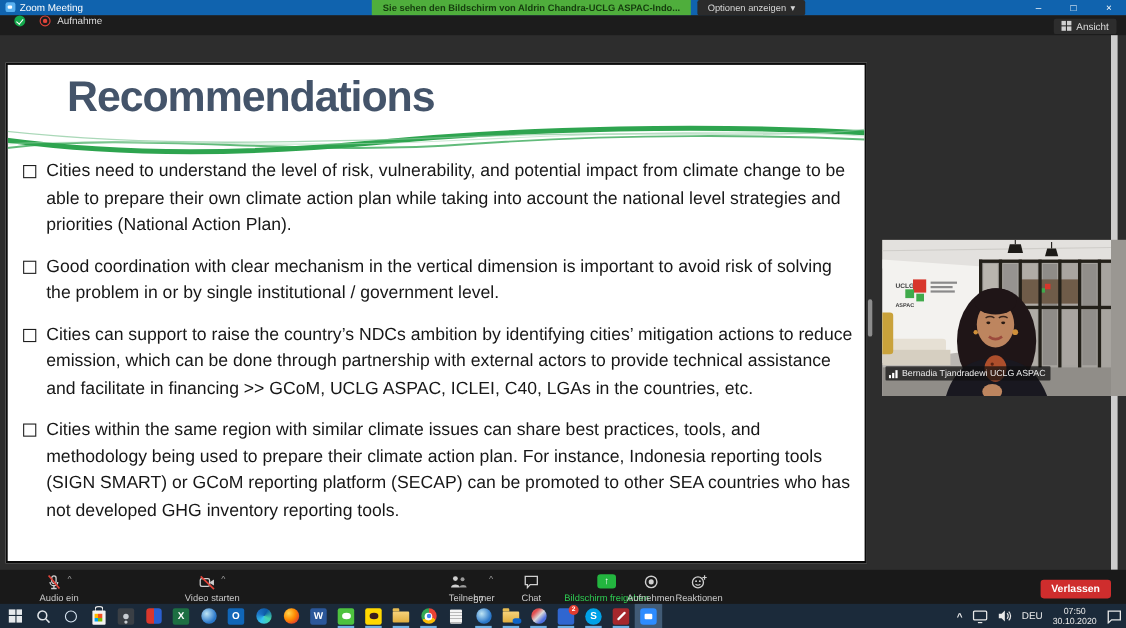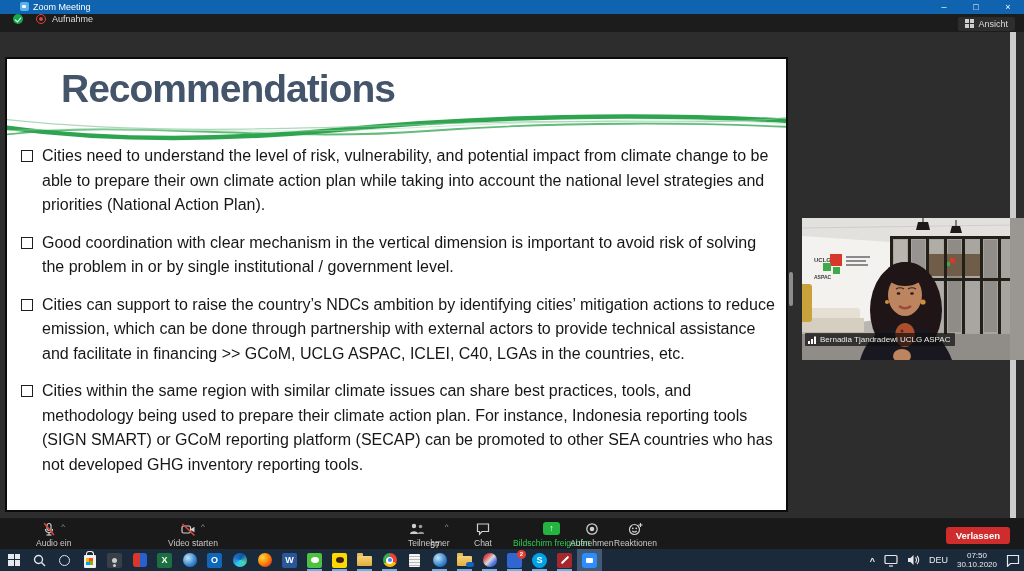--- a/index.html
+++ b/index.html
@@ -2,21 +2,21 @@
 <html><head>
 <meta charset="utf-8">
 <style>
   html,body{margin:0;padding:0;background:#000;}
   .screen{position:relative;width:1024px;height:571px;overflow:hidden;
     font-family:"Liberation Sans",sans-serif;background:#2d2d2d;}
 
   
   .titlebar{position:absolute;top:0;left:0;right:0;height:14px;background:#1063ae;
     display:flex;align-items:center;color:#fff;font-size:9px;}
-  .tb-left{display:flex;align-items:flex-start;gap:4px;padding-left:20px;}
+  .tb-left{display:flex;align-items:flex-start;gap:4px;padding-left:5px;}
   .zm-appicon{width:9px;height:9px;border-radius:2px;background:#5ab1f0;position:relative;}
   .zm-appicon::after{content:"";position:absolute;left:2px;top:3px;width:4px;height:3px;background:#fff;border-radius:1px;}
   .tb-center{position:absolute;left:338px;top:0;height:14px;display:flex;align-items:stretch;}
   .share-badge{background:#4fae3c;color:#153c0e;font-weight:bold;font-size:8.5px;
     display:flex;align-items:center;padding:0 10px;}
   .options-btn{background:#2b2b2b;color:#d6d6d6;font-size:8.5px;display:flex;align-items:center;
     gap:4px;padding:0 9px;margin-left:6px;border-radius:2px;}
   .win-controls{position:absolute;right:0;top:0;height:14px;display:flex;}
   .win-controls span{width:32px;display:flex;align-items:center;justify-content:center;font-size:9px;color:#fff;}
 
@@ -112,20 +112,27 @@
 </style>
 </head>
 <body>
 
 <div class="screen">
 
   <div class="titlebar">
     <div class="tb-left">
       <span class="zm-appicon"></span>
       <span>Zoom Meeting</span>
+    </div>
+    <div class="tb-center">
+      <span class="share-badge">Sie sehen den Bildschirm von Aldrin Chandra-UCLG ASPAC-Indo...</span>
+      <span class="options-btn">
+        <span>Optionen anzeigen</span>
+        <span>▾</span>
+      </span>
     </div>
     <div class="win-controls">
       <span>–</span>
       <span>□</span>
       <span>×</span>
     </div>
   </div>
 
   <div class="infobar">
     <span class="shield-ic"></span>

